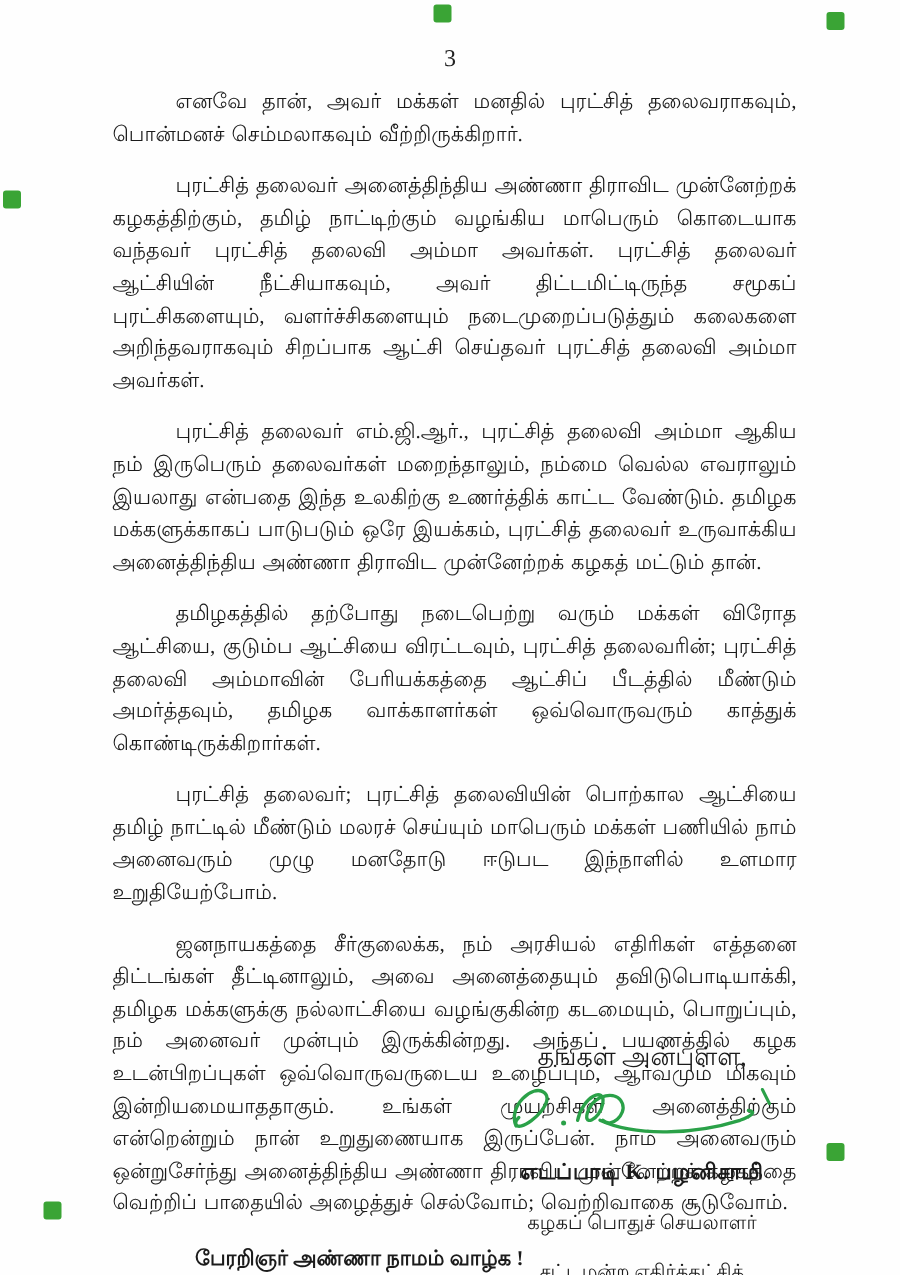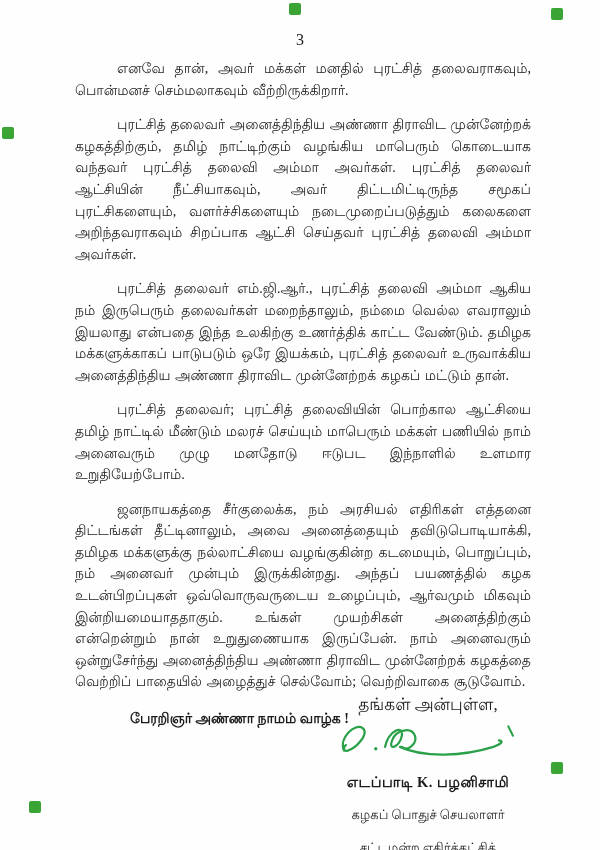--- a/index.html
+++ b/index.html
@@ -102,21 +102,22 @@
   <div class="marker m2"></div>
   <div class="marker m3"></div>
   <div class="marker m4"></div>
   <div class="marker m5"></div>
 
   <div class="page-number">3</div>
 
   <div class="body-text">
     <p class="para">எனவே தான், அவர் மக்கள் மனதில் புரட்சித் தலைவராகவும், பொன்மனச் செம்மலாகவும் வீற்றிருக்கிறார்.</p>
     <p class="para">புரட்சித் தலைவர் அனைத்திந்திய அண்ணா திராவிட முன்னேற்றக் கழகத்திற்கும், தமிழ் நாட்டிற்கும் வழங்கிய மாபெரும் கொடையாக வந்தவர் புரட்சித் தலைவி அம்மா அவர்கள். புரட்சித் தலைவர் ஆட்சியின் நீட்சியாகவும், அவர் திட்டமிட்டிருந்த சமூகப் புரட்சிகளையும், வளர்ச்சிகளையும் நடைமுறைப்படுத்தும் கலைகளை அறிந்தவராகவும் சிறப்பாக ஆட்சி செய்தவர் புரட்சித் தலைவி அம்மா அவர்கள்.</p>
-    <p class="para">புரட்சித் தலைவர் எம்.ஜி.ஆர்., புரட்சித் தலைவி அம்மா ஆகிய நம் இருபெரும் தலைவர்கள் மறைந்தாலும், நம்மை வெல்ல எவராலும் இயலாது என்பதை இந்த உலகிற்கு உணர்த்திக் காட்ட வேண்டும். தமிழக மக்களுக்காகப் பாடுபடும் ஒரே இயக்கம், புரட்சித் தலைவர் உருவாக்கிய அனைத்திந்திய அண்ணா திராவிட முன்னேற்றக் கழகப் மட்டும் தான்.</p>
+    <p class="para">புரட்சித் தலைவர் எம்.ஜி.ஆர்., புரட்சித் தலைவி அம்மா ஆகிய நம் இருபெரும் தலைவர்கள் மறைந்தாலும், நம்மை வெல்ல எவராலும் இயலாது என்பதை இந்த உலகிற்கு உணர்த்திக் காட்ட வேண்டும். தமிழக மக்களுக்காகப் பாடுபடும் ஒரே இயக்கம், புரட்சித் தலைவர் உருவாக்கிய அனைத்திந்திய அண்ணா திராவிட முன்னேற்றக் கழகத் மட்டும் தான்.</p>
+    <p class="para">தமிழகத்தில் தற்போது நடைபெற்று வரும் மக்கள் விரோத ஆட்சியை, குடும்ப ஆட்சியை விரட்டவும், புரட்சித் தலைவரின்; புரட்சித் தலைவி அம்மாவின் பேரியக்கத்தை ஆட்சிப் பீடத்தில் மீண்டும் அமர்த்தவும், தமிழக வாக்காளர்கள் ஒவ்வொருவரும் காத்துக் கொண்டிருக்கிறார்கள்.</p>
     <p class="para">புரட்சித் தலைவர்; புரட்சித் தலைவியின் பொற்கால ஆட்சியை தமிழ் நாட்டில் மீண்டும் மலரச் செய்யும் மாபெரும் மக்கள் பணியில் நாம் அனைவரும் முழு மனதோடு ஈடுபட இந்நாளில் உளமார உறுதியேற்போம்.</p>
     <p class="para">ஜனநாயகத்தை சீர்குலைக்க, நம் அரசியல் எதிரிகள் எத்தனை திட்டங்கள் தீட்டினாலும், அவை அனைத்தையும் தவிடுபொடியாக்கி, தமிழக மக்களுக்கு நல்லாட்சியை வழங்குகின்ற கடமையும், பொறுப்பும், நம் அனைவர் முன்பும் இருக்கின்றது. அந்தப் பயணத்தில் கழக உடன்பிறப்புகள் ஒவ்வொருவருடைய உழைப்பும், ஆர்வமும் மிகவும் இன்றியமையாததாகும். உங்கள் முயற்சிகள் அனைத்திற்கும் என்றென்றும் நான் உறுதுணையாக இருப்பேன். நாம் அனைவரும் ஒன்றுசேர்ந்து அனைத்திந்திய அண்ணா திராவிட முன்னேற்றக் கழகத்தை வெற்றிப் பாதையில் அழைத்துச் செல்வோம்; வெற்றிவாகை சூடுவோம்.</p>
 
     <div class="slogans">
       <p>பேரறிஞர் அண்ணா நாமம் வாழ்க !</p>
     </div>
 
   </div>
 
   <div class="closing">

